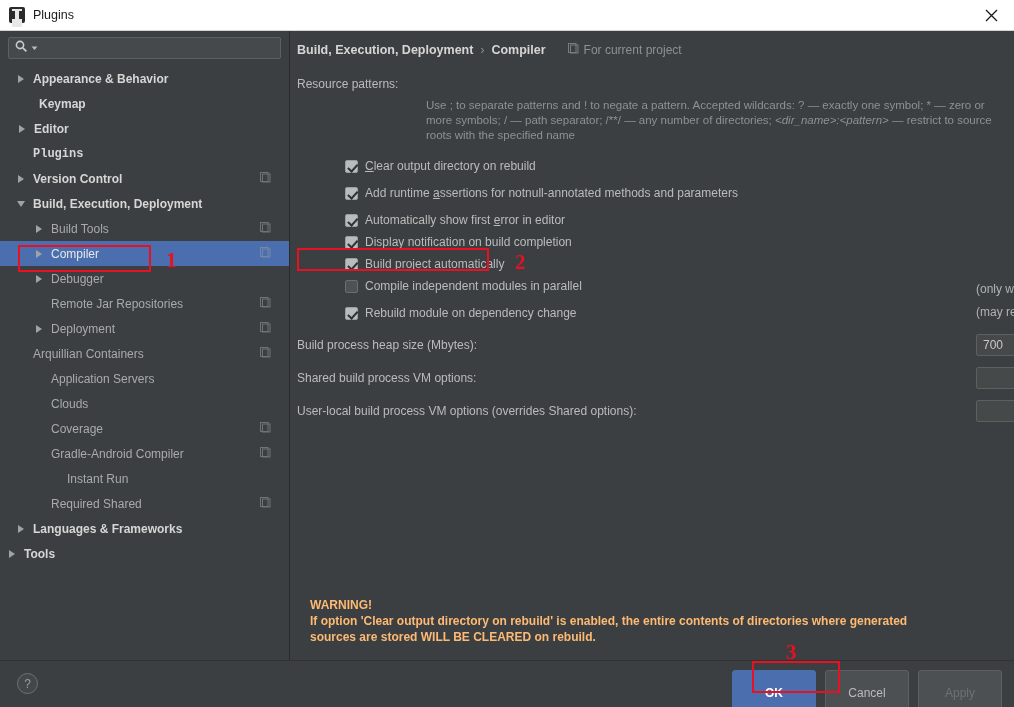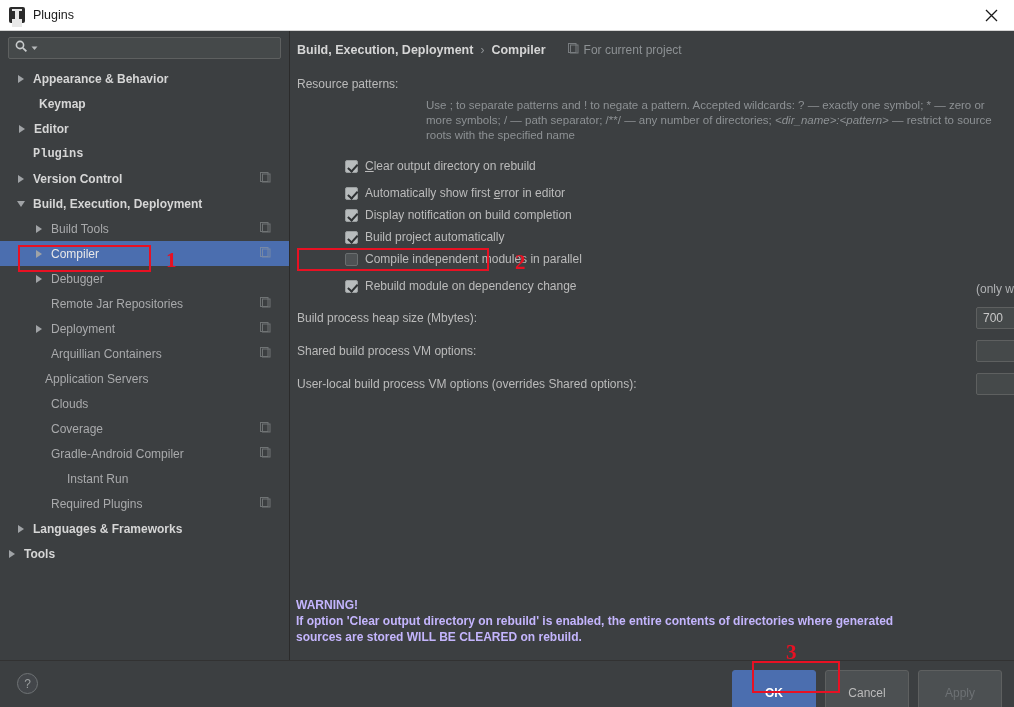--- a/index.html
+++ b/index.html
@@ -164,22 +164,22 @@
   .field-row { display: flex; align-items: center; margin-top: 9px; }
   .field-row .lbl { color: #bbbbbb; white-space: nowrap; }
   .txtfield {
     background: #45494a; border: 1px solid #5e6060; border-radius: 2px;
     height: 22px; color: #c8c8c8; font-size: 12px;
     padding: 0 6px; outline: none;
     font-family: "Liberation Sans", sans-serif;
   }
 
   #warning {
-    position: absolute; left: 296px; top: 597px;
-    font-weight: bold; color: #c4b5fd; font-size: 12px; line-height: 16px;
+    position: absolute; left: 310px; top: 597px;
+    font-weight: bold; color: #fdba74; font-size: 12px; line-height: 16px;
     white-space: nowrap;
   }
 
   
   #bottombar {
     position: absolute; left: 0; right: 0; bottom: 0; height: 47px;
     background: #3c3f41; border-top: 1px solid #323232;
   }
   #help-btn {
     position: absolute; left: 17px; top: 12px;
@@ -322,31 +322,31 @@
         <div class="tree-row child" style="padding-left: 32px;">
           <span class="tw collapsed">
             <span class="arrow"></span>
           </span>
           <span class="tree-label" style="margin-left: 6px;">Deployment</span>
           <span class="scope-icon"><svg width="11" height="11" viewBox="0 0 11 11">
               <rect x="0.5" y="0.5" width="7.5" height="9" stroke="#9a9e9f" fill="none" stroke-width="1"></rect>
               <rect x="2.5" y="2" width="7.5" height="8" stroke="#9a9e9f" fill="none" stroke-width="1"></rect>
             </svg></span>
         </div>
-        <div class="tree-row child" style="padding-left: 32px;">
+        <div class="tree-row child" style="padding-left: 14px;">
           <span class="tw "></span>
           <span class="tree-label" style="margin-left: 6px;">Arquillian Containers</span>
           <span class="scope-icon"><svg width="11" height="11" viewBox="0 0 11 11">
               <rect x="0.5" y="0.5" width="7.5" height="9" stroke="#9a9e9f" fill="none" stroke-width="1"></rect>
               <rect x="2.5" y="2" width="7.5" height="8" stroke="#9a9e9f" fill="none" stroke-width="1"></rect>
             </svg></span>
         </div>
         <div class="tree-row child" style="padding-left: 32px;">
           <span class="tw "></span>
-          <span class="tree-label" style="margin-left: 0;">Application Servers</span>
+          <span class="tree-label" style="margin-left: 6px;">Application Servers</span>
         </div>
         <div class="tree-row child" style="padding-left: 32px;">
           <span class="tw "></span>
           <span class="tree-label" style="margin-left: 6px;">Clouds</span>
         </div>
         <div class="tree-row child" style="padding-left: 32px;">
           <span class="tw "></span>
           <span class="tree-label" style="margin-left: 6px;">Coverage</span>
           <span class="scope-icon"><svg width="11" height="11" viewBox="0 0 11 11">
               <rect x="0.5" y="0.5" width="7.5" height="9" stroke="#9a9e9f" fill="none" stroke-width="1"></rect>
@@ -360,21 +360,21 @@
               <rect x="0.5" y="0.5" width="7.5" height="9" stroke="#9a9e9f" fill="none" stroke-width="1"></rect>
               <rect x="2.5" y="2" width="7.5" height="8" stroke="#9a9e9f" fill="none" stroke-width="1"></rect>
             </svg></span>
         </div>
         <div class="tree-row child" style="padding-left: 48px;">
           <span class="tw "></span>
           <span class="tree-label" style="margin-left: 6px;">Instant Run</span>
         </div>
         <div class="tree-row child" style="padding-left: 32px;">
           <span class="tw "></span>
-          <span class="tree-label" style="margin-left: 6px;">Required Plugins</span>
+          <span class="tree-label" style="margin-left: 6px;">Required Shared</span>
           <span class="scope-icon"><svg width="11" height="11" viewBox="0 0 11 11">
               <rect x="0.5" y="0.5" width="7.5" height="9" stroke="#9a9e9f" fill="none" stroke-width="1"></rect>
               <rect x="2.5" y="2" width="7.5" height="8" stroke="#9a9e9f" fill="none" stroke-width="1"></rect>
             </svg></span>
         </div>
         <div class="tree-row top" style="padding-left: 14px;">
           <span class="tw collapsed">
             <span class="arrow"></span>
           </span>
           <span class="tree-label" style="margin-left: 6px;">Languages &amp; Frameworks</span>
@@ -410,20 +410,24 @@
     </div>
     <div id="rp-help">Use ; to separate patterns and ! to negate a pattern. Accepted wildcards: ? — exactly one symbol; * — zero or more symbols; / — path separator; /**/ — any number of directories; <i>&lt;dir_name&gt;:&lt;pattern&gt;</i> — restrict to source roots with the specified name</div>
 
     <div id="cb-list" style="margin-top:12px;">
         <div class="cb-row gap">
           <span class="checkbox checked"></span>
           <span class="cb-label"><u>C</u>lear output directory on rebuild</span>
         </div>
         <div class="cb-row gap">
           <span class="checkbox checked"></span>
+          <span class="cb-label">Add runtime <u>a</u>ssertions for notnull-annotated methods and parameters</span>
+        </div>
+        <div class="cb-row gap">
+          <span class="checkbox checked"></span>
           <span class="cb-label">Automatically show first <u>e</u>rror in editor</span>
         </div>
         <div class="cb-row">
           <span class="checkbox checked"></span>
           <span class="cb-label">Display notification on build completion</span>
         </div>
         <div class="cb-row">
           <span class="checkbox checked"></span>
           <span class="cb-label">Build project automatically</span>
         </div>

